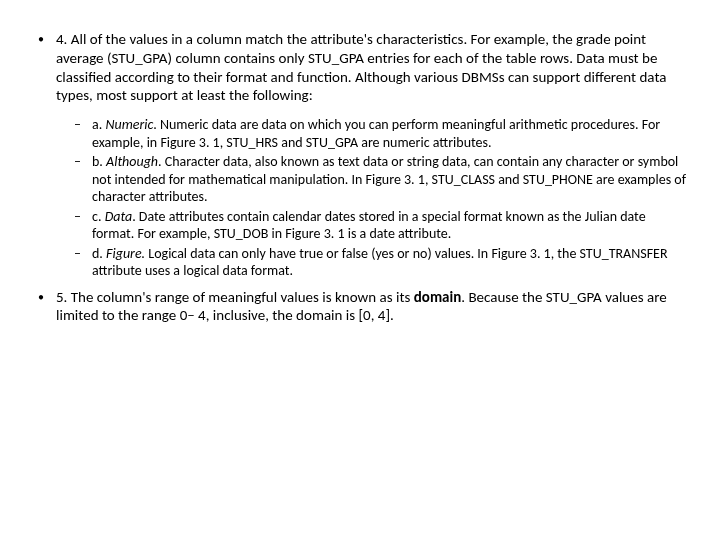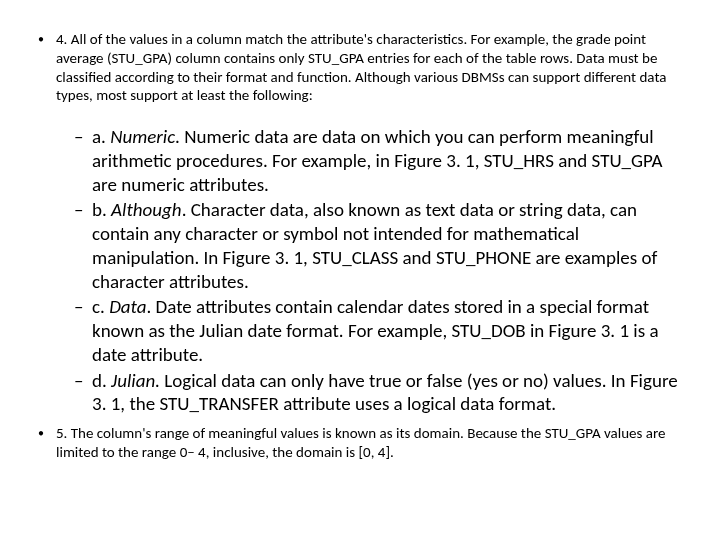--- a/index.html
+++ b/index.html
@@ -25,54 +25,54 @@
     content: "•";
     position: absolute;
     left: -18px;
     top: 0;
     font-size: 12px;
     line-height: 1.5;
   }
   .level2 {
     list-style: none;
     padding-left: 36px;
-    font-size: 19px;
-    margin-top: 20px;
+    font-size: 14px;
+    margin-top: 11px;
   }
   .level2 > li {
     margin-bottom: 2px;
     position: relative;
   }
   .level2 > li::before {
     content: "–";
     position: absolute;
     left: -18px;
     top: 0;
   }
   .italic { font-style: italic; }
-  .bold { font-weight: normal; }
+  .bold { font-weight: bold; }
   .text-node { display: inline; }
 </style>
 </head>
 <body>
 
 <ul class="level1">
   <li>
     <span class="text-node">4. </span><span class="text-node">All of the values in a column match the attribute's characteristics. For example, the grade point average (STU_GPA) column contains only STU_GPA entries for each of the table rows. Data must be classified according to their format and function. Although various DBMSs can support different data types, most support at least the following:</span>
     <ul class="level2">
       <li>
         <span class="text-node">a. </span><span class="text-node italic">Numeric</span><span class="text-node">. Numeric data are data on which you can perform meaningful arithmetic procedures. For example, in Figure 3.&nbsp;1, STU_HRS and STU_GPA are numeric attributes.</span>
       </li>
       <li>
         <span class="text-node">b. </span><span class="text-node italic">Although</span><span class="text-node">. Character data, also known as text data or string data, can contain any character or symbol not intended for mathematical manipulation. In Figure 3.&nbsp;1, STU_CLASS and STU_PHONE are examples of character attributes.</span>
       </li>
       <li>
         <span class="text-node">c. </span><span class="text-node italic">Data</span><span class="text-node">. Date attributes contain calendar dates stored in a special format known as the Julian date format. For example, STU_DOB in Figure 3.&nbsp;1 is a date attribute.</span>
       </li>
       <li>
-        <span class="text-node">d. </span><span class="text-node italic">Julian.</span><span class="text-node"> Logical data can only have true or false (yes or no) values. In Figure 3.&nbsp;1, the STU_TRANSFER attribute uses a logical data format.</span>
+        <span class="text-node">d. </span><span class="text-node italic">Figure.</span><span class="text-node"> Logical data can only have true or false (yes or no) values. In Figure 3.&nbsp;1, the STU_TRANSFER attribute uses a logical data format.</span>
       </li>
     </ul>
   </li>
   <li>
     <span class="text-node">5. </span><span class="text-node">The column's range of meaningful values is known as its </span><span class="text-node bold">domain</span><span class="text-node">. Because the STU_GPA values are limited to the range 0–&nbsp;4, inclusive, the domain is [0,&nbsp;4].</span>
   </li>
 </ul>
 
 </body></html>

